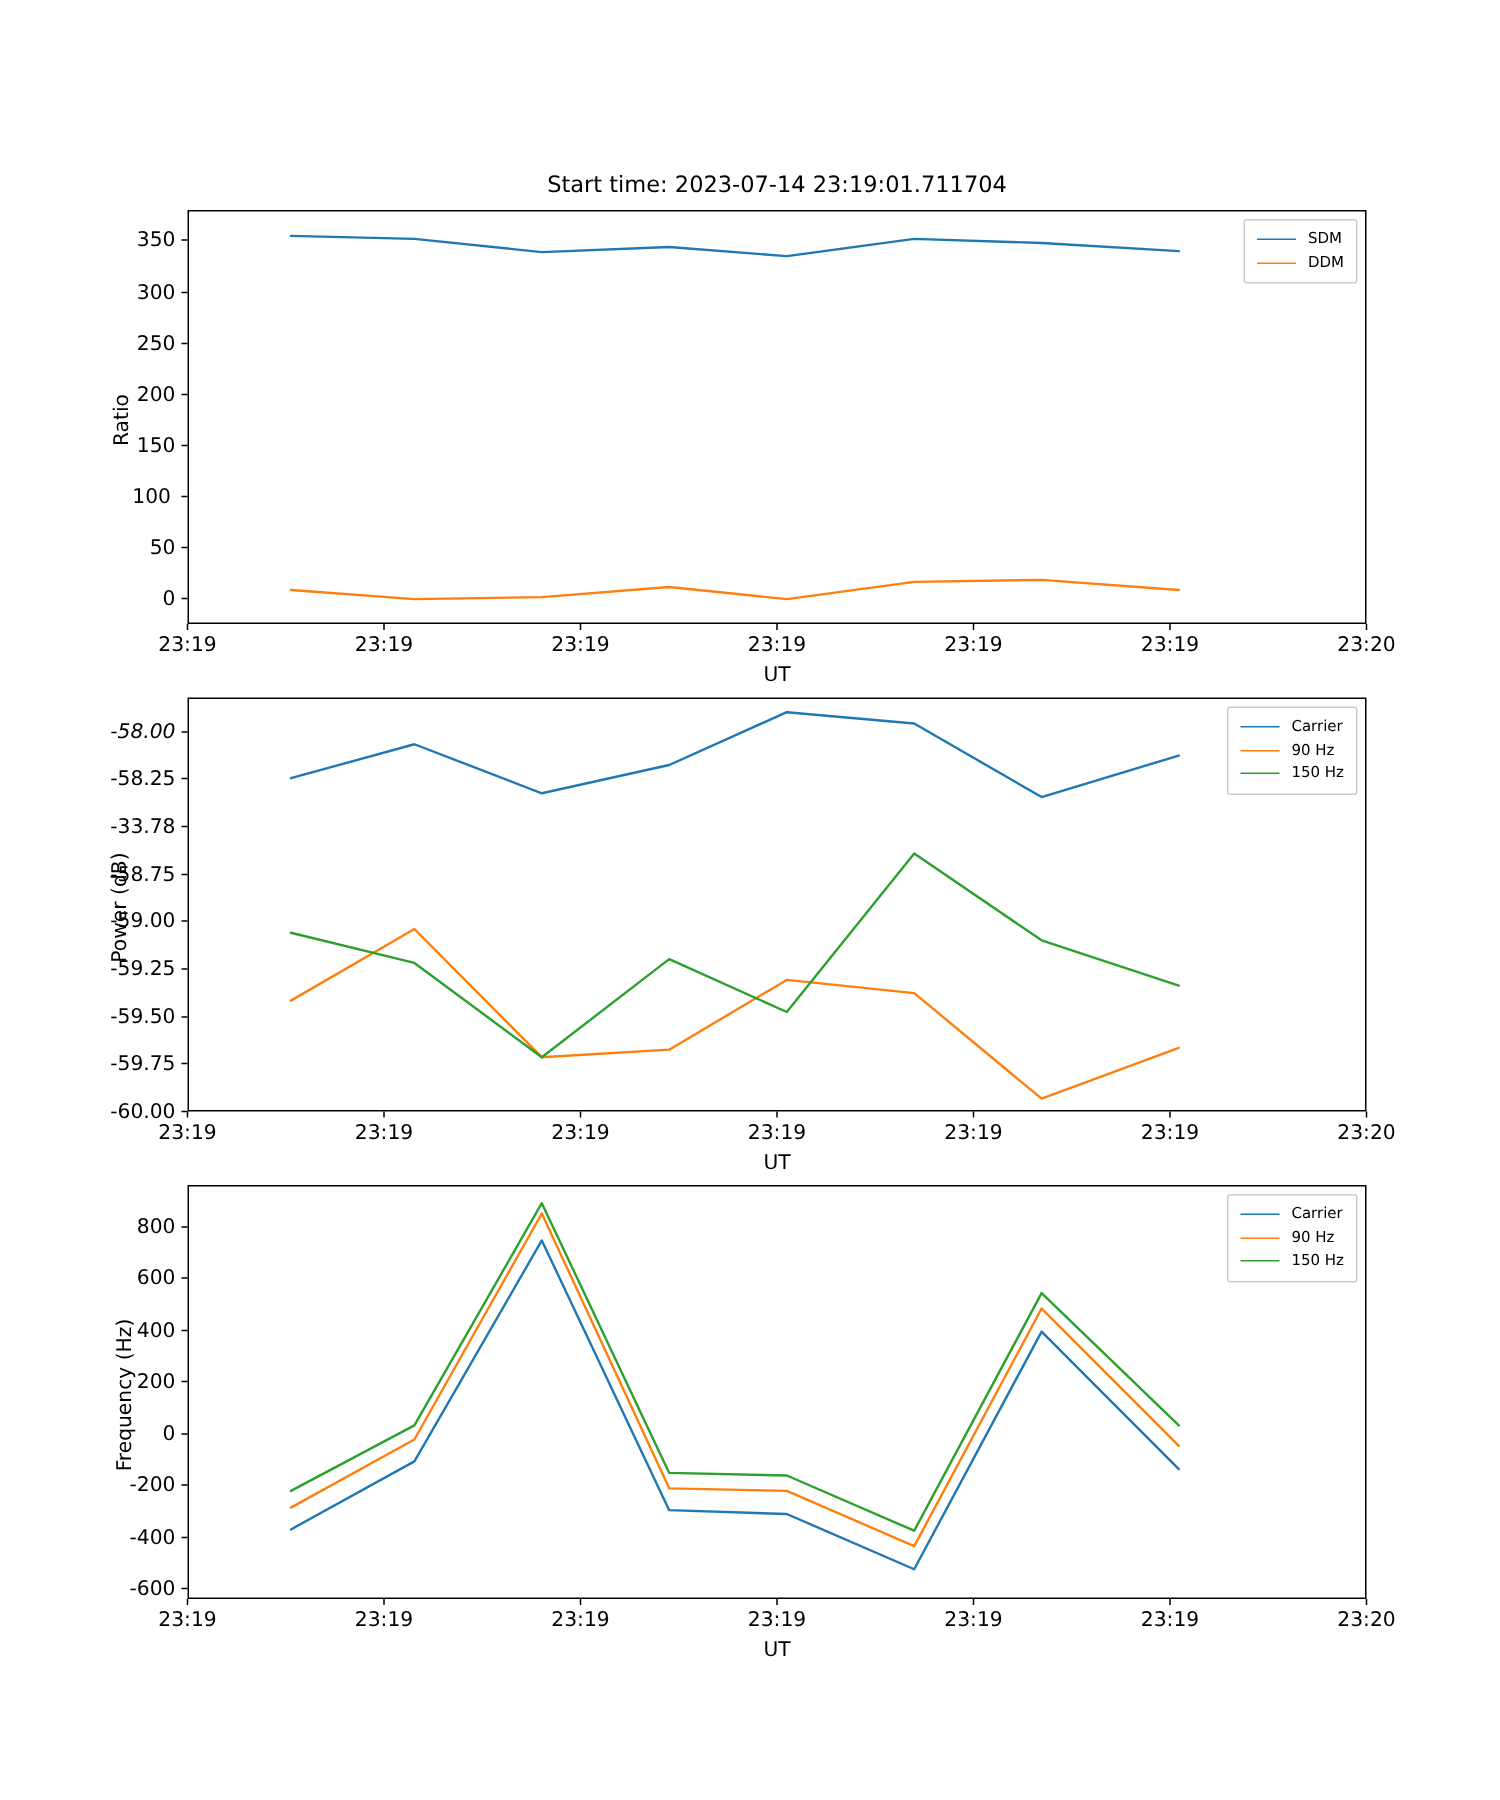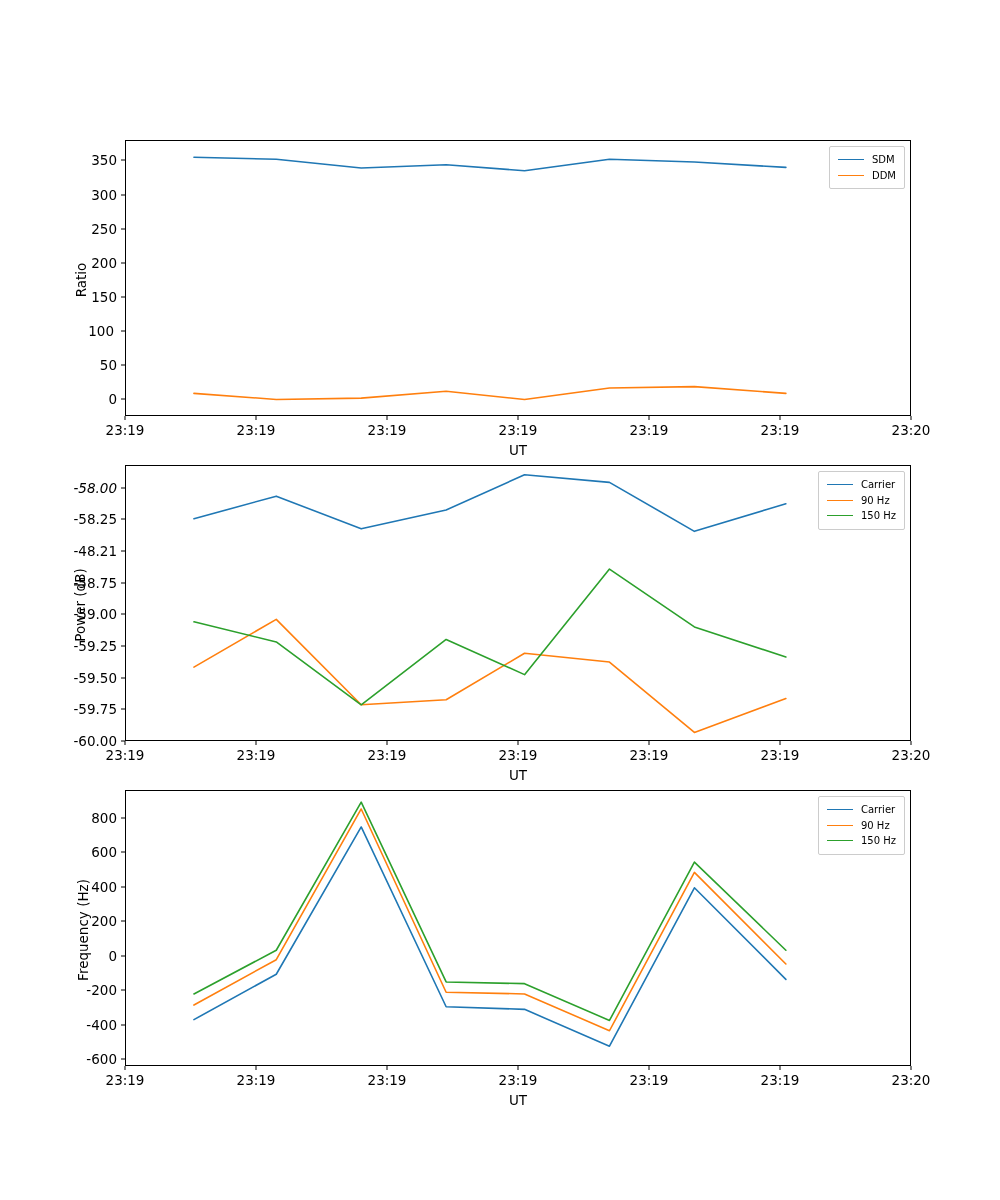--- a/index.html
+++ b/index.html
@@ -121,20 +121,21 @@
   .legend-label {
     display: inline-block;
   }
 </style>
 </head>
 <body>
 
 <div class="figure">
 
   <div class="panel" style="left:125px; top:140px; width:786px; height:276px;">
+    <div class="plot-title">Start time: 2023-07-14 23:19:01.711704</div>
     <div class="axes" id="axes0" style="left:0; top:0; width:786px; height:276px;">
       <svg class="series" id="svg0" viewBox="0 0 786 276" preserveAspectRatio="none">
           <polyline points="68.12,16.355555555555554 150.65,18.399999999999977 235.79999999999998,27.259259259259267 320.95,23.851851851851876 399.54999999999995,29.985185185185173 484.70000000000005,18.399999999999977 569.85,21.125925925925912 661.55,26.577777777777783" fill="none" stroke="#1f77b4" stroke-width="1.6" stroke-linejoin="round" stroke-linecap="round"></polyline>
           <polyline points="68.12,254.1925925925926 150.65,260.3259259259259 235.79999999999998,258.962962962963 320.95,252.14814814814815 399.54999999999995,260.3259259259259 484.70000000000005,248.74074074074073 569.85,247.3777777777778 661.55,254.1925925925926" fill="none" stroke="#ff7f0e" stroke-width="1.6" stroke-linejoin="round" stroke-linecap="round"></polyline>
         </svg>
     </div>
     <div class="ylabel" style="left:-84px; top:132px; width:80px; text-align:center;">Ratio</div>
     <div class="xlabel">UT</div>
     <div class="legend" id="legend0" style="right:6px; top:6px;">
         <div class="legend-row">
@@ -207,21 +208,21 @@
       <div class="tick-label-y" style="top: 244.349px; position: absolute; right: 786px; left: auto; margin-right: 8px;">-59.75</div>
       <div class="tick-mark-y" style="top: 244.349px; right: 786px;"></div>
       <div class="tick-label-y" style="top: 212.697px; position: absolute; right: 786px; left: auto; margin-right: 8px;">-59.50</div>
       <div class="tick-mark-y" style="top: 212.697px; right: 786px;"></div>
       <div class="tick-label-y" style="top: 181.046px; position: absolute; right: 786px; left: auto; margin-right: 8px;">-59.25</div>
       <div class="tick-mark-y" style="top: 181.046px; right: 786px;"></div>
       <div class="tick-label-y" style="top: 149.394px; position: absolute; right: 786px; left: auto; margin-right: 8px;">-59.00</div>
       <div class="tick-mark-y" style="top: 149.394px; right: 786px;"></div>
       <div class="tick-label-y" style="top: 117.743px; position: absolute; right: 786px; left: auto; margin-right: 8px;">-58.75</div>
       <div class="tick-mark-y" style="top: 117.743px; right: 786px;"></div>
-      <div class="tick-label-y" style="top: 86.0917px; position: absolute; right: 786px; left: auto; margin-right: 8px;">-48.21</div>
+      <div class="tick-label-y" style="top: 86.0917px; position: absolute; right: 786px; left: auto; margin-right: 8px;">-33.78</div>
       <div class="tick-mark-y" style="top: 86.0917px; right: 786px;"></div>
       <div class="tick-label-y" style="top: 54.4404px; position: absolute; right: 786px; left: auto; margin-right: 8px;">-58.25</div>
       <div class="tick-mark-y" style="top: 54.4404px; right: 786px;"></div>
       <div class="tick-label-y" style="top: 22.789px; position: absolute; right: 786px; left: auto; margin-right: 8px; font-style: italic;">-58.00</div>
       <div class="tick-mark-y" style="top: 22.789px; right: 786px;"></div>
       <div class="tick-label-x" style="left: 0px; top: 276px;">23:19</div>
       <div class="tick-mark-x" style="left: 0px; top: 276px;"></div>
       <div class="tick-label-x" style="left: 131px; top: 276px;">23:19</div>
       <div class="tick-mark-x" style="left: 131px; top: 276px;"></div>
       <div class="tick-label-x" style="left: 262px; top: 276px;">23:19</div>

